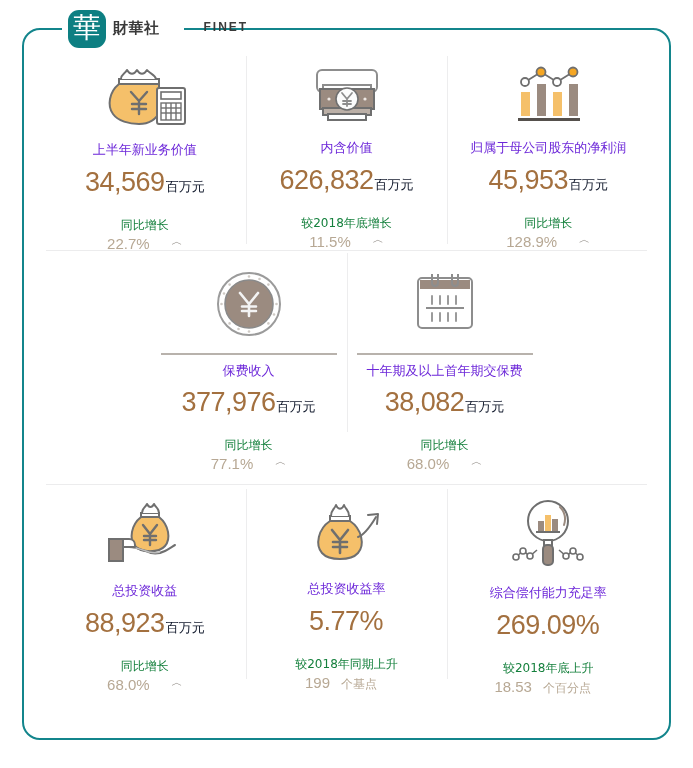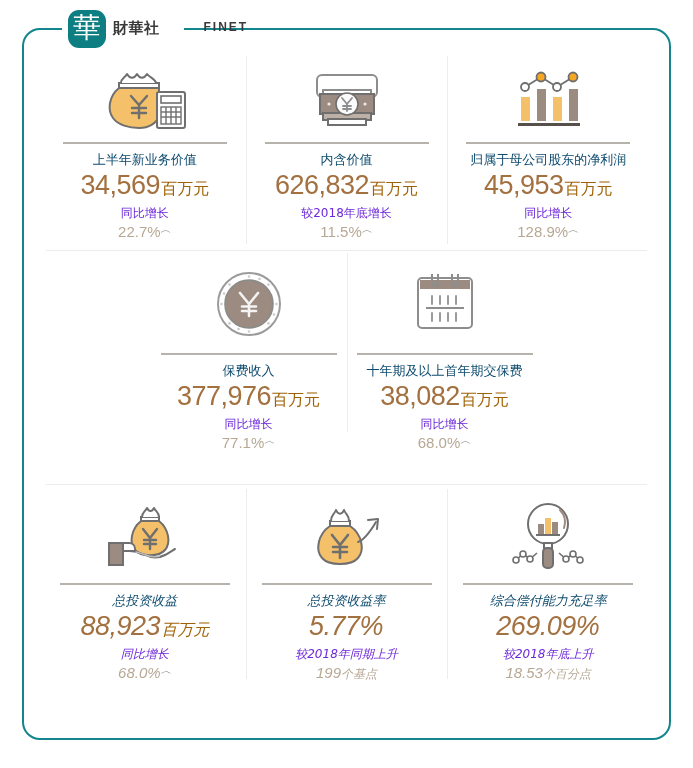--- a/index.html
+++ b/index.html
@@ -59,21 +59,21 @@
   .content {
     position: absolute;
     left: 22px; top: 52px;
     width: 649px; height: 688px;
     padding: 0 22px;
   }
 
   .row { display: flex; position: relative; }
   .row-1 { height: 198px; }
   .row-2 { height: 233px; justify-content: center; }
-  .row-3 { height: 200px; font-style: italic; }
+  .row-3 { height: 200px; }
 
   .hsep {
     height: 1px;
     background: #ececed;
     margin: 0 2px;
   }
 
   .card {
     position: relative;
     display: flex; flex-direction: column;
@@ -103,49 +103,49 @@
     width: 176px; height: 1.5px;
     background: #b8b2ac;
     margin: 6px 0 8px 0;
   }
   .row-1 .rule { width: 164px; }
   .row-2 .rule { width: 176px; }
   .row-3 .rule { width: 170px; }
 
   .label {
     font-family: "DejaVu Sans", sans-serif;
-    font-size: 13px; color: #0c4a6e;
+    font-size: 13px; color: #6d28d9;
     line-height: 1.3; text-align: center;
     white-space: nowrap;
   }
   .value-line {
     display: flex; align-items: baseline; justify-content: flex-start;
-    margin-top: 1px;
+    margin-top: 7px;
   }
   .value {
     font-size: 27px; color: #a3703f;
     font-family: "Liberation Sans", sans-serif;
     letter-spacing: -0.5px;
     line-height: 1.25;
   }
   .value.pct { font-size: 27px; }
   .unit {
     font-family: "DejaVu Sans", sans-serif;
-    font-size: 16px; color: #a16207;
+    font-size: 13px; color: #0f172a;
     margin-left: 1px;
   }
   .sub {
     font-family: "DejaVu Sans", sans-serif;
-    font-size: 12px; color: #6d28d9;
-    margin-top: 2px; text-align: left;
+    font-size: 12px; color: #15803d;
+    margin-top: 17px; text-align: left;
     white-space: nowrap;
   }
   .delta-line {
     display: flex; align-items: baseline; justify-content: center;
-    gap: 0; margin-top: 1px;
+    gap: 11px; margin-top: 1px;
   }
   .delta {
     font-size: 15px; color: #b7a894;
     font-family: "Liberation Sans", sans-serif;
   }
   .delta-unit {
     font-family: "DejaVu Sans", sans-serif;
     font-size: 12px; color: #b7a894;
   }
   .caret {

